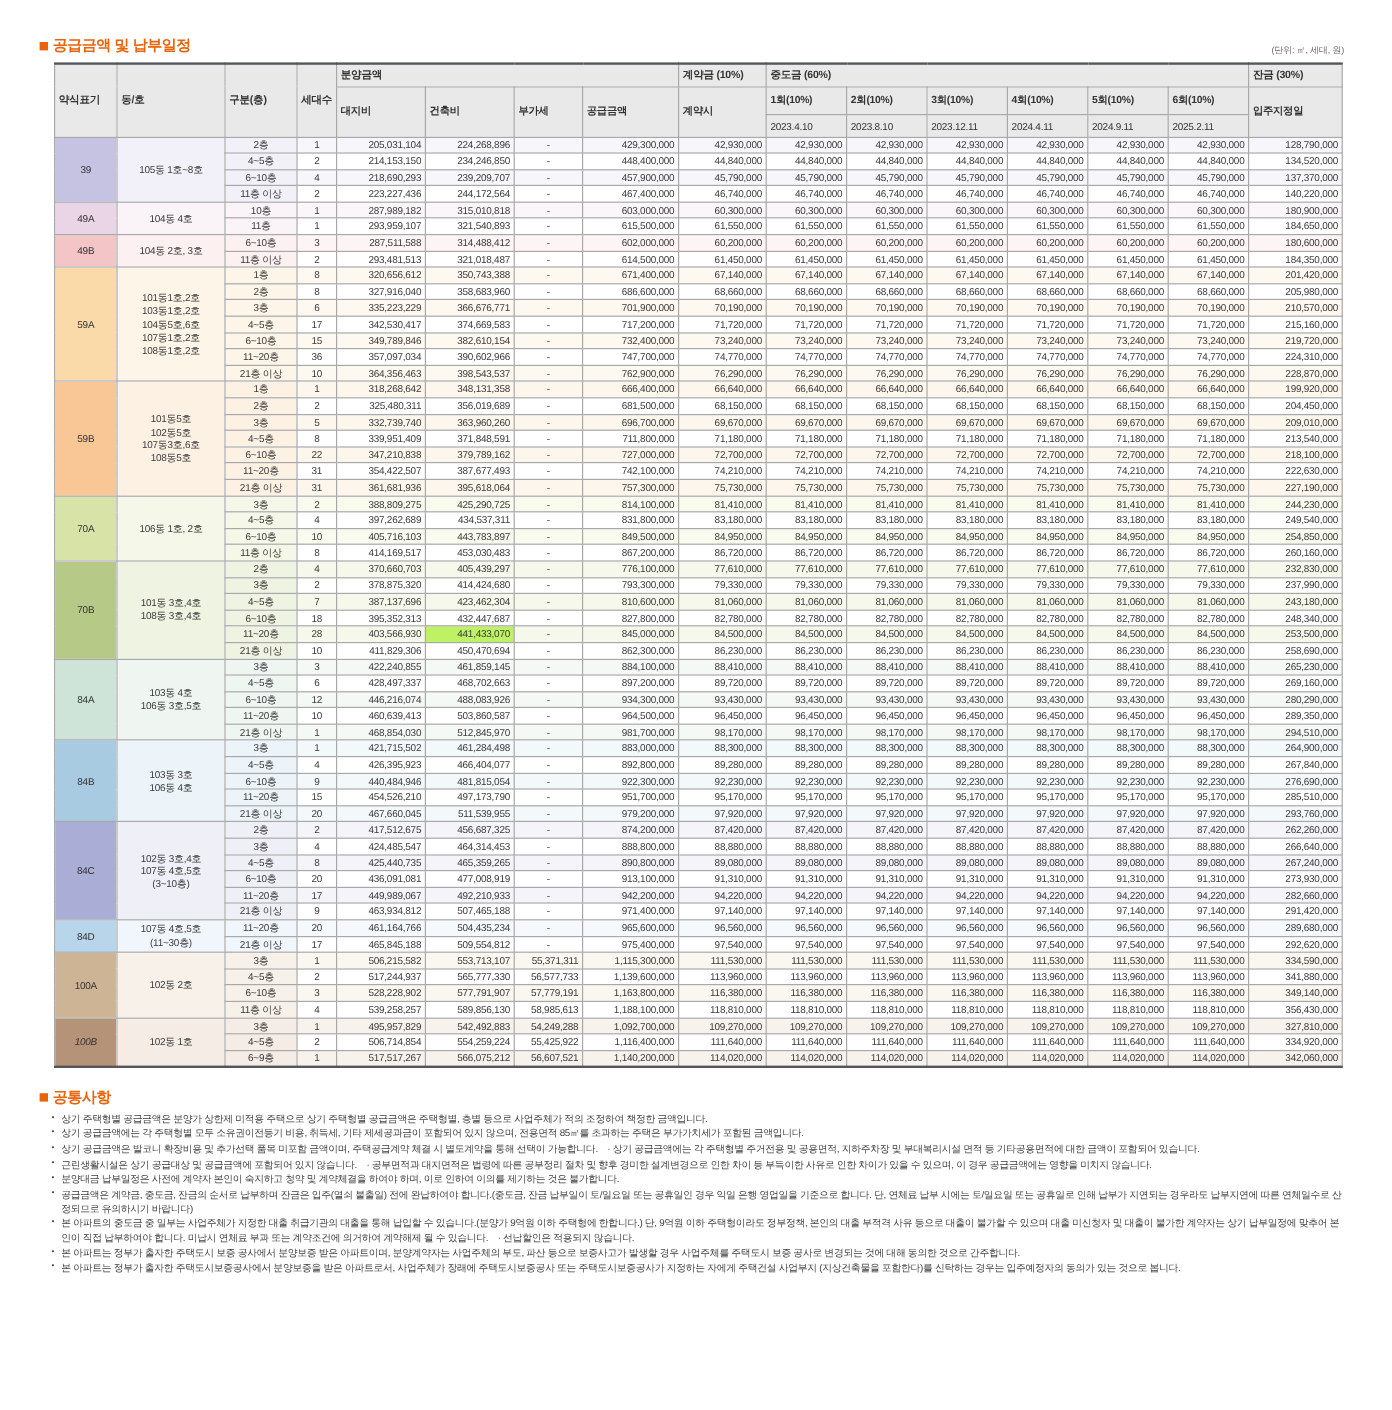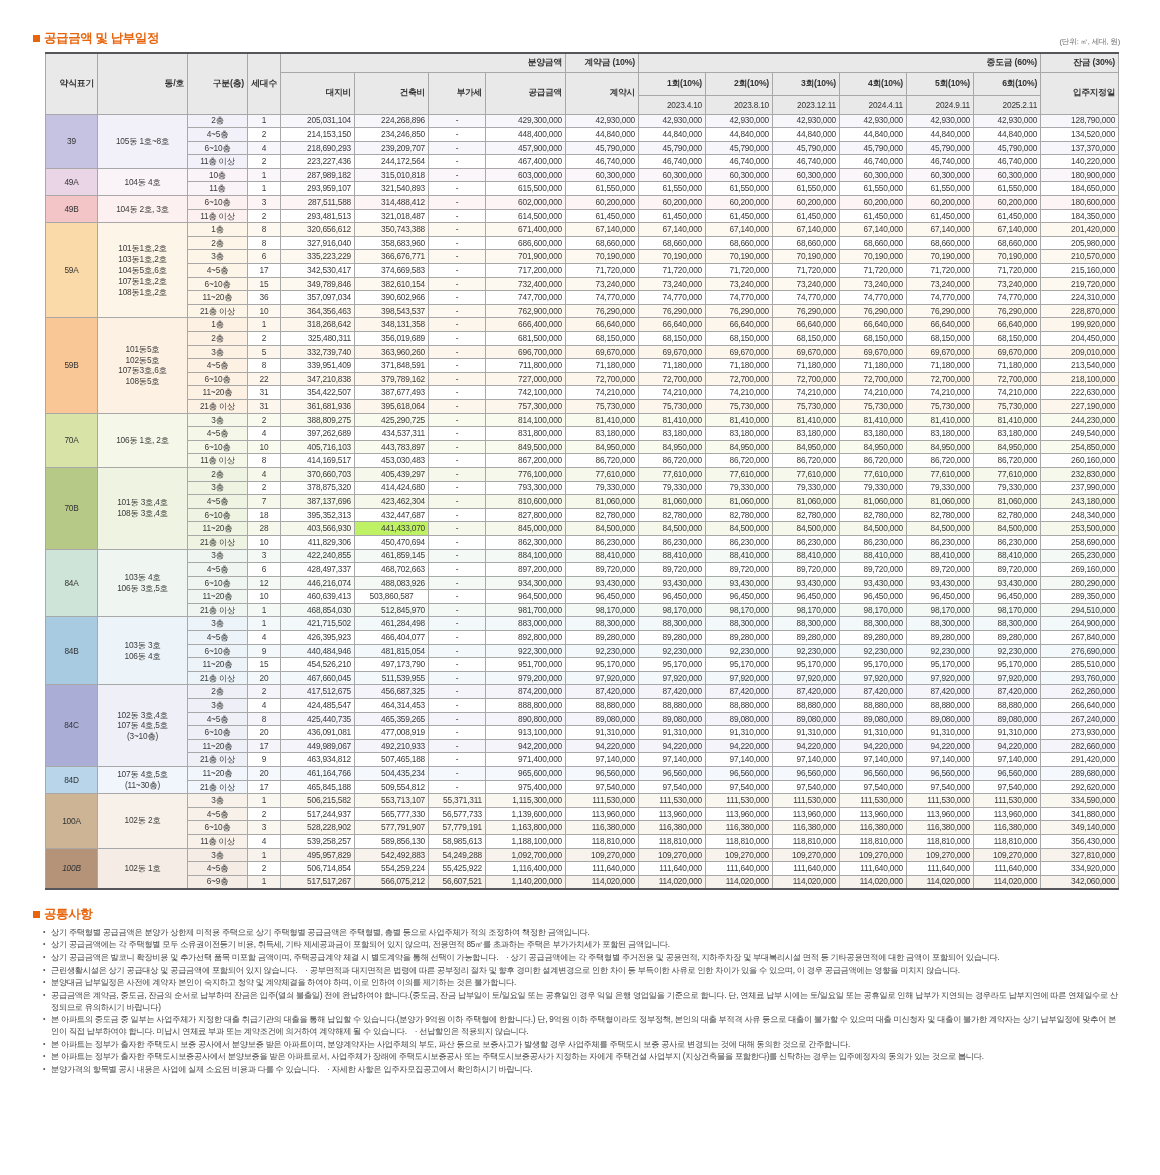--- a/index.html
+++ b/index.html
@@ -22,21 +22,21 @@
   .table-wrap { margin-left:12px; }
   table.price {
     border-collapse:collapse; table-layout:fixed; width:1073px;
     border-top:2px solid #55565a; border-bottom:2px solid #55565a;
   }
   table.price th, table.price td {
     border:1px solid #a8a8a8;
     font-size:8.3px; padding:0 3px; overflow:hidden; white-space:nowrap;
     letter-spacing:-0.2px;
   }
-  thead th { background:#e9e9e9; font-weight:bold; text-align:right; color:#333; }
+  thead th { background:#e9e9e9; font-weight:bold; text-align:left; color:#333; }
   thead tr.h1 th { height:19px; font-size:8.8px; }
   thead tr.h2 th { height:23px; font-size:8.6px; }
   thead tr.h3 th { height:19px; font-weight:normal; font-size:8.3px; }
   tbody td { height:13.6px; line-height:1.05; color:#3a3a3a; }
   td.num { text-align:right; }
   td.ctr { text-align:center; }
   tr.group-start td { border-top:1px solid #7e7e7e; }
   td.type-cell { text-align:center; font-size:9.2px; color:#333; }
   td.dongho-cell { text-align:center; line-height:1.3; white-space:normal; }
 
@@ -692,21 +692,21 @@
             <td class="num" style="background: rgb(244, 249, 246);">93,430,000</td>
             <td class="num" style="background: rgb(244, 249, 246);">93,430,000</td>
             <td class="num" style="background: rgb(244, 249, 246);">93,430,000</td>
             <td class="num" style="background: rgb(244, 249, 246);">93,430,000</td>
             <td class="num" style="background: rgb(244, 249, 246);">280,290,000</td>
           </tr>
           <tr>
             <td class="ctr" style="background: rgb(239, 246, 242);">11~20층</td>
             <td class="ctr" style="background: rgb(255, 255, 255);">10</td>
             <td class="num" style="background: rgb(255, 255, 255);">460,639,413</td>
-            <td class="num" style="background: rgb(255, 255, 255); text-align: center;">503,860,587</td>
+            <td class="num" style="background: rgb(255, 255, 255);">503,860,587</td>
             <td class="ctr" style="background: rgb(255, 255, 255);">-</td>
             <td class="num" style="background: rgb(255, 255, 255);">964,500,000</td>
             <td class="num" style="background: rgb(255, 255, 255);">96,450,000</td>
             <td class="num" style="background: rgb(255, 255, 255);">96,450,000</td>
             <td class="num" style="background: rgb(255, 255, 255);">96,450,000</td>
             <td class="num" style="background: rgb(255, 255, 255);">96,450,000</td>
             <td class="num" style="background: rgb(255, 255, 255);">96,450,000</td>
             <td class="num" style="background: rgb(255, 255, 255);">96,450,000</td>
             <td class="num" style="background: rgb(255, 255, 255);">96,450,000</td>
             <td class="num" style="background: rgb(255, 255, 255);">289,350,000</td>
@@ -1069,17 +1069,16 @@
     <ul>
         <li>상기 주택형별 공급금액은 분양가 상한제 미적용 주택으로 상기 주택형별 공급금액은 주택형별, 층별 등으로 사업주체가 적의 조정하여 책정한 금액입니다.</li>
         <li>상기 공급금액에는 각 주택형별 모두 소유권이전등기 비용, 취득세, 기타 제세공과금이 포함되어 있지 않으며, 전용면적 85㎡를 초과하는 주택은 부가가치세가 포함된 금액입니다.</li>
         <li>상기 공급금액은 발코니 확장비용 및 추가선택 품목 미포함 금액이며, 주택공급계약 체결 시 별도계약을 통해 선택이 가능합니다.　· 상기 공급금액에는 각 주택형별 주거전용 및 공용면적, 지하주차장 및 부대복리시설 면적 등 기타공용면적에 대한 금액이 포함되어 있습니다.</li>
         <li>근린생활시설은 상기 공급대상 및 공급금액에 포함되어 있지 않습니다.　· 공부면적과 대지면적은 법령에 따른 공부정리 절차 및 향후 경미한 설계변경으로 인한 차이 등 부득이한 사유로 인한 차이가 있을 수 있으며, 이 경우 공급금액에는 영향을 미치지 않습니다.</li>
         <li>분양대금 납부일정은 사전에 계약자 본인이 숙지하고 청약 및 계약체결을 하여야 하며, 이로 인하여 이의를 제기하는 것은 불가합니다.</li>
         <li>공급금액은 계약금, 중도금, 잔금의 순서로 납부하며 잔금은 입주(열쇠 불출일) 전에 완납하여야 합니다.(중도금, 잔금 납부일이 토/일요일 또는 공휴일인 경우 익일 은행 영업일을 기준으로 합니다. 단, 연체료 납부 시에는 토/일요일 또는 공휴일로 인해 납부가 지연되는 경우라도 납부지연에 따른 연체일수로 산정되므로 유의하시기 바랍니다)</li>
         <li>본 아파트의 중도금 중 일부는 사업주체가 지정한 대출 취급기관의 대출을 통해 납입할 수 있습니다.(분양가 9억원 이하 주택형에 한합니다.) 단, 9억원 이하 주택형이라도 정부정책, 본인의 대출 부적격 사유 등으로 대출이 불가할 수 있으며 대출 미신청자 및 대출이 불가한 계약자는 상기 납부일정에 맞추어 본인이 직접 납부하여야 합니다. 미납시 연체료 부과 또는 계약조건에 의거하여 계약해제 될 수 있습니다.　· 선납할인은 적용되지 않습니다.</li>
         <li>본 아파트는 정부가 출자한 주택도시 보증 공사에서 분양보증 받은 아파트이며, 분양계약자는 사업주체의 부도, 파산 등으로 보증사고가 발생할 경우 사업주체를 주택도시 보증 공사로 변경되는 것에 대해 동의한 것으로 간주합니다.</li>
         <li>본 아파트는 정부가 출자한 주택도시보증공사에서 분양보증을 받은 아파트로서, 사업주체가 장래에 주택도시보증공사 또는 주택도시보증공사가 지정하는 자에게 주택건설 사업부지 (지상건축물을 포함한다)를 신탁하는 경우는 입주예정자의 동의가 있는 것으로 봅니다.</li>
-        <li>분양가격의 항목별 공시 내용은 사업에 실제 소요된 비용과 다를 수 있습니다.　· 자세한 사항은 입주자모집공고에서 확인하시기 바랍니다.</li>
       </ul>
   </div>
 
 </div>
 
 </body></html>

